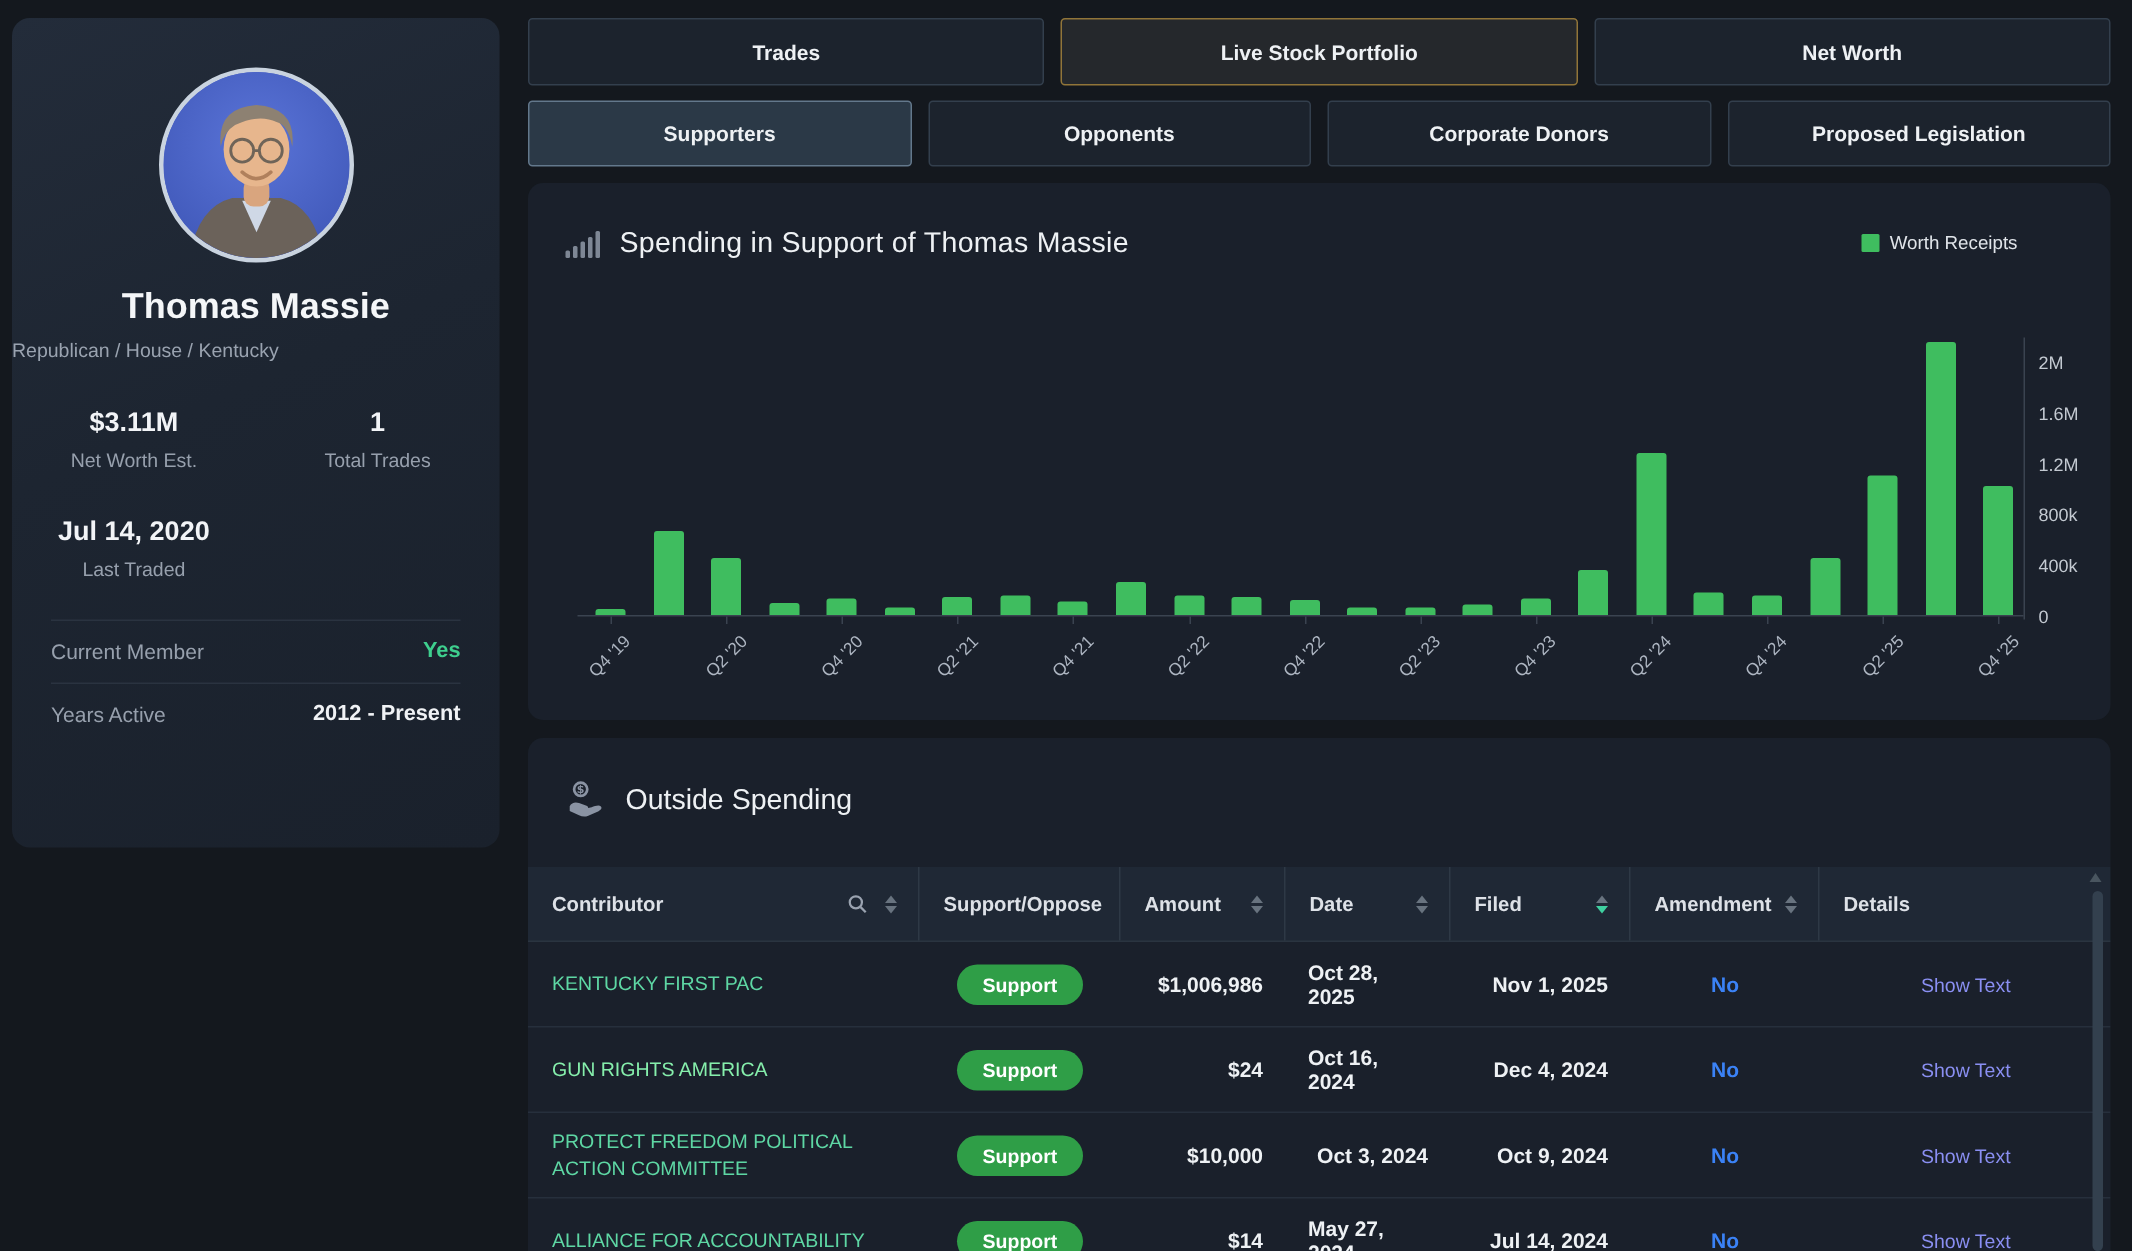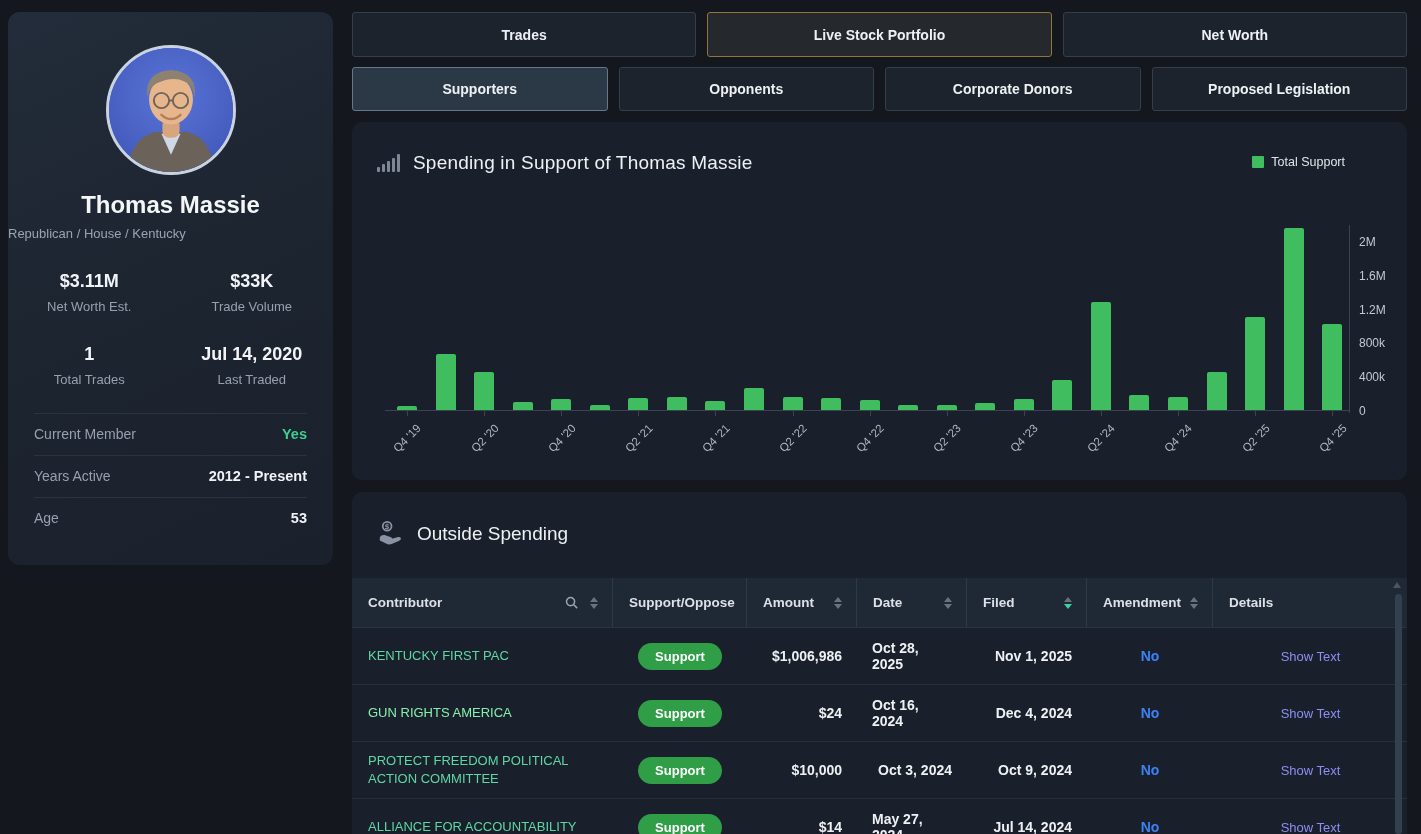--- a/index.html
+++ b/index.html
@@ -117,44 +117,36 @@
     </svg>
   </div>
   <div class="profile-name">Thomas Massie</div>
   <div class="profile-sub">Republican / House / Kentucky</div>
   <div class="stats-grid" id="stats-grid">
       <div class="stat">
         <div class="stat-value">$3.11M</div>
         <div class="stat-label">Net Worth Est.</div>
       </div>
       <div class="stat">
-        <div class="stat-value">$33K</div>
-        <div class="stat-label">Trade Volume</div>
-      </div>
-      <div class="stat">
         <div class="stat-value">1</div>
         <div class="stat-label">Total Trades</div>
       </div>
       <div class="stat">
         <div class="stat-value">Jul 14, 2020</div>
         <div class="stat-label">Last Traded</div>
       </div>
     </div>
   <div class="attr-rows" id="attr-rows">
       <div class="attr-row">
         <div class="attr-label">Current Member</div>
         <div class="attr-value" style="color: rgb(62, 207, 142);">Yes</div>
       </div>
       <div class="attr-row">
         <div class="attr-label">Years Active</div>
         <div class="attr-value">2012 - Present</div>
-      </div>
-      <div class="attr-row">
-        <div class="attr-label">Age</div>
-        <div class="attr-value">53</div>
       </div>
     </div>
 </div>
 
 <div class="tab-row" id="tabs-primary">
     <div class="tab">Trades</div>
     <div class="tab active-amber">Live Stock Portfolio</div>
     <div class="tab">Net Worth</div>
   </div>
 <div class="tab-row" id="tabs-secondary">
@@ -170,21 +162,21 @@
       <span style="height:5px"></span>
         <span style="height:8px"></span>
         <span style="height:11px"></span>
         <span style="height:14px"></span>
         <span style="height:18px"></span>
     </div>
     <div class="chart-title">Spending in Support of Thomas Massie</div>
   </div>
   <div class="legend">
     <div class="legend-swatch" id="legend-swatch" style="background: rgb(63, 189, 95);"></div>
-    <div>Total Support</div>
+    <div>Worth Receipts</div>
   </div>
   <div class="baseline"></div>
   <div class="y-axis-line"></div>
 <div class="bar" style="left: 45px; bottom: 70px; height: 4px; background: rgb(63, 189, 95);"></div>
     <div class="x-tick" style="left: 55px;"></div>
     <div class="x-label" style="right: 992px; top: 300px;">Q4 '19</div>
     <div class="bar" style="left: 83.55px; bottom: 70px; height: 56px; background: rgb(63, 189, 95);"></div>
     <div class="bar" style="left: 122.1px; bottom: 70px; height: 38px; background: rgb(63, 189, 95);"></div>
     <div class="x-tick" style="left: 132.1px;"></div>
     <div class="x-label" style="right: 914.9px; top: 300px;">Q2 '20</div>

